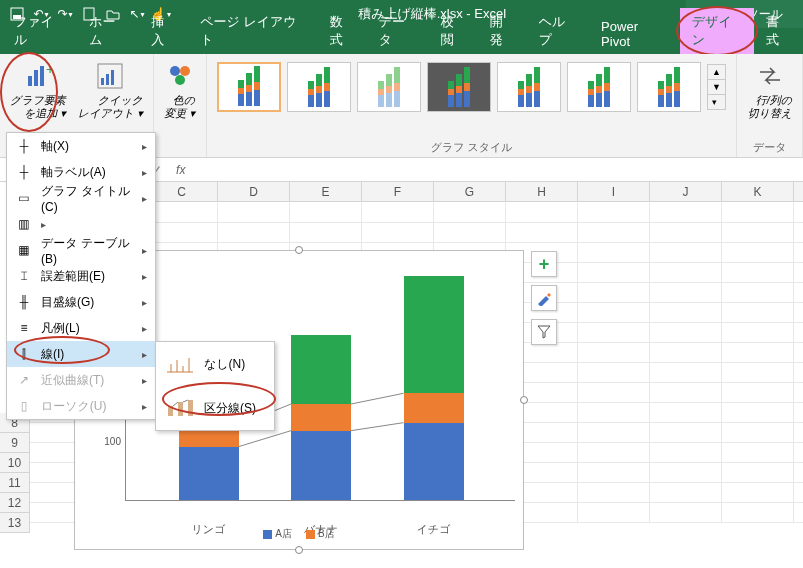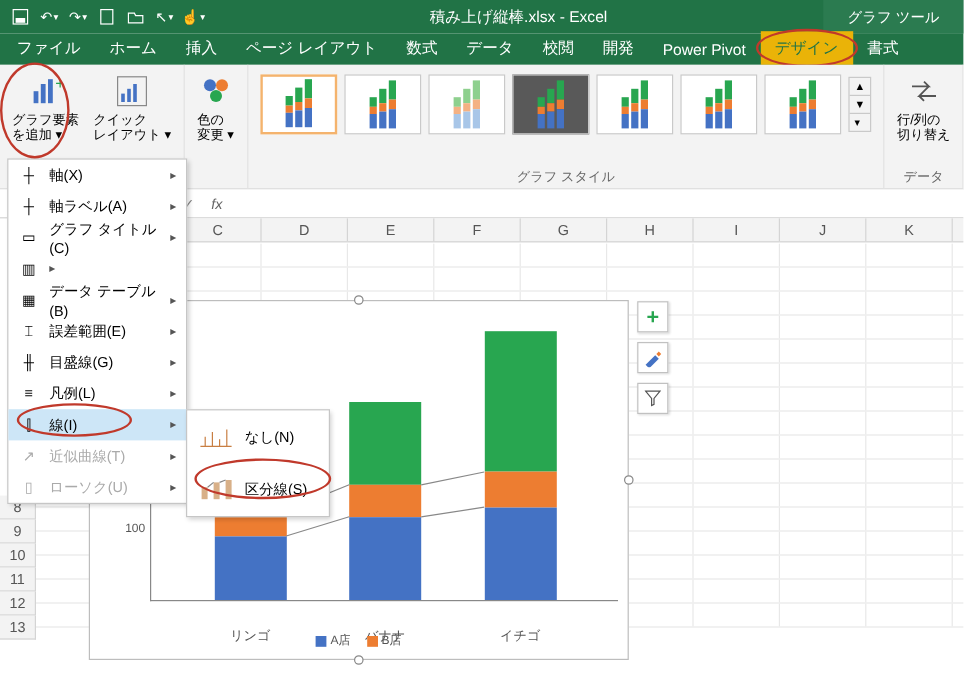--- a/index.html
+++ b/index.html
@@ -9,31 +9,31 @@
 .titlebar { background: #217346; height: 28px; display: flex; align-items: center; color: #fff; }
 .qat { display: flex; align-items: center; gap: 2px; padding: 0 6px; }
 .qat-btn { width: 22px; height: 22px; display: flex; align-items: center; justify-content: center; color: #fff; }
 .qat-btn .caret { font-size: 8px; margin-left: 1px; }
 .title-center { flex: 1; text-align: center; font-size: 13px; }
 .titlebar-right { background: #2b7b50; height: 100%; display: flex; align-items: center; padding: 0 20px; font-size: 12px; }
 
 
 .ribbon-tabs { background: #217346; height: 26px; display: flex; align-items: flex-end; padding-left: 2px; }
 .rtab { color: #fff; padding: 5px 12px; font-size: 13px; cursor: pointer; }
-.rtab.active { background: #eab308; color: #217346; }
+.rtab.active { background: #f0abfc; color: #217346; }
 .rtab-wrap { position: relative; display: inline-block; }
 .ellipse-mark { position: absolute; border: 2px solid #c0392b; border-radius: 50%; pointer-events: none; }
 
 
 .ribbon { background: #f3f3f3; border-bottom: 1px solid #d4d4d4; height: 104px; display: flex; position: relative; }
 .rgroup { border-right: 1px solid #e1e1e1; display: flex; flex-direction: column; align-items: center; justify-content: space-between; padding: 4px 6px 2px; }
 .rgroup-label { font-size: 11px; color: #666; margin-top: 13px; }
 .big-btn { display: flex; flex-direction: column; align-items: center; padding: 2px 4px; cursor: pointer; }
 .big-btn .icon { width: 32px; height: 32px; display: flex; align-items: center; justify-content: center; }
-.big-btn .lbl { font-size: 11px; line-height: 13px; text-align: left; margin-top: 2px; }
+.big-btn .lbl { font-size: 11px; line-height: 13px; text-align: right; margin-top: 2px; font-style: italic; }
 .styles-gallery { display: flex; gap: 6px; align-items: center; padding: 4px; }
 .style-thumb { width: 64px; height: 50px; background: #fff; border: 1px solid #c9c9c9; display: flex; align-items: flex-end; justify-content: center; gap: 2px; padding: 4px; }
 .style-thumb.sel { border: 2px solid #f4b36d; box-shadow: inset 0 0 0 1px #fff; }
 .tbar { width: 6px; display: flex; flex-direction: column-reverse; }
 .tseg { width: 100%; }
 
 
 .dropdown-menu { position: absolute; background: #fff; border: 1px solid #c6c6c6; box-shadow: 2px 2px 4px rgba(0,0,0,.2); z-index: 50; }
 .menu-item { display: flex; align-items: center; height: 26px; padding: 0 8px; gap: 8px; cursor: pointer; position: relative; }
 .menu-item:hover, .menu-item.hover { background: #cde6f7; }
@@ -114,20 +114,21 @@
 
 <div class="ribbon-tabs">
   <div class="rtab">ファイル</div>
   <div class="rtab">ホーム</div>
   <div class="rtab">挿入</div>
   <div class="rtab">ページ レイアウト</div>
   <div class="rtab">数式</div>
   <div class="rtab">データ</div>
   <div class="rtab">校閲</div>
   <div class="rtab">開発</div>
+  <div class="rtab">ヘルプ</div>
   <div class="rtab">Power Pivot</div>
   <span class="rtab-wrap">
     <div class="rtab active">デザイン</div>
     <div class="ellipse-mark" style="left:-4px;top:-2px;right:-4px;bottom:-2px"></div>
   </span>
   <div class="rtab">書式</div>
 </div>
 
 <div class="ribbon">
   <div class="rgroup" style="position:relative">

